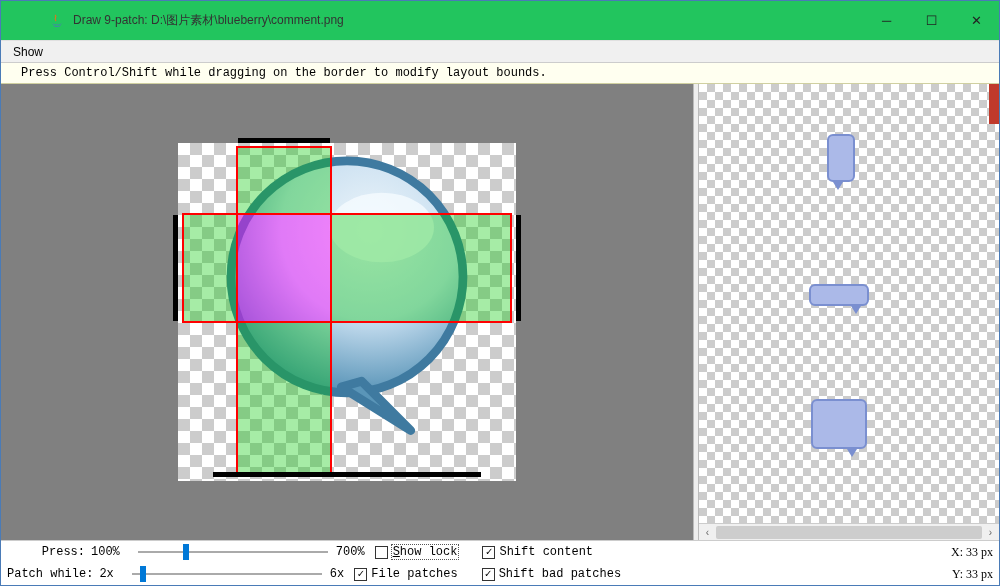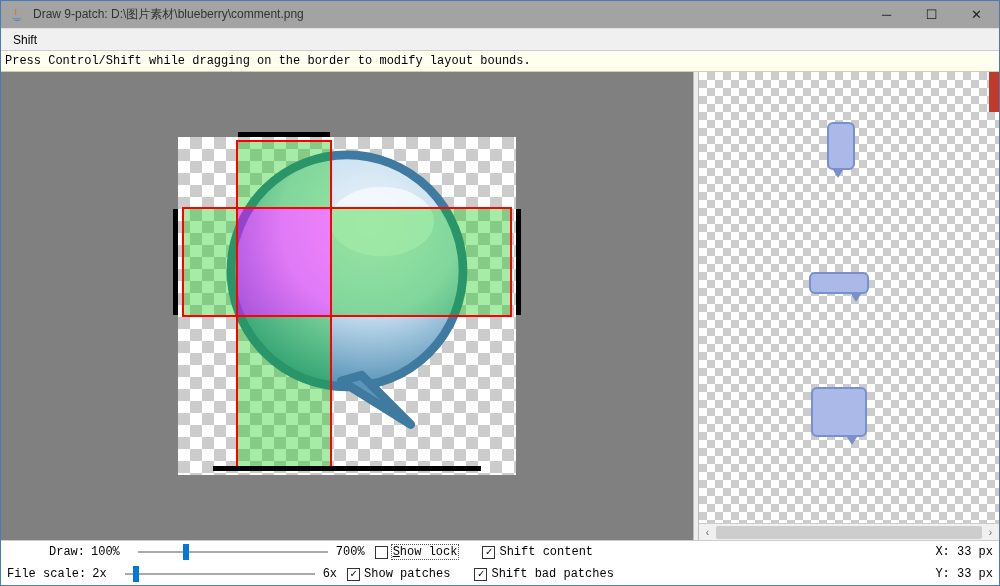--- a/index.html
+++ b/index.html
@@ -1,25 +1,25 @@
 <!DOCTYPE html>
 <html><head>
 <meta charset="utf-8">
 <style>
 * { margin: 0; padding: 0; box-sizing: border-box; }
 body { font-family: "Segoe UI", Tahoma, sans-serif; font-size: 12px; background: #fff; overflow: hidden; }
 .window { width: 1000px; height: 586px; border: 1px solid #4a7bb7; display: flex; flex-direction: column; }
-.titlebar { height: 28px; display: flex; align-items: center; background: #a3a3a3; border-bottom: 1px solid #e0e0e0; }
+.titlebar { height: 40px; display: flex; align-items: center; background: #22c55e; border-bottom: 1px solid #e0e0e0; padding-left: 40px; }
 .titlebar .icon-wrap { width: 20px; height: 20px; margin: 0 6px; display: flex; align-items: center; justify-content: center; }
 .titlebar .title { flex: 1; font-size: 12px; color: #333; }
 .win-btns { display: flex; height: 100%; }
 .win-btn { width: 45px; height: 100%; display: flex; align-items: center; justify-content: center; font-size: 13px; color: #222; cursor: pointer; }
 .menubar { height: 22px; display: flex; align-items: center; padding: 0 4px; background: #f0f0f0; border-bottom: 1px solid #ccc; }
 .menu-item { padding: 2px 8px; cursor: pointer; font-size: 12px; }
-.hint { background: #fffff0; border-bottom: 1px solid #d0d0a0; font-family: "Courier New", monospace; font-size: 12px; padding: 3px 4px; color: #000; }
+.hint { background: #fffff0; border-bottom: 1px solid #d0d0a0; font-family: "Courier New", monospace; font-size: 12px; padding: 3px 20px; color: #000; }
 .workspace { flex: 1; display: flex; min-height: 0; }
 .editor { flex: 1; background: #808080; position: relative; display: flex; align-items: center; justify-content: center; overflow: hidden; }
 .canvas { position: relative; width: 338px; height: 338px; 
   background-image:
     linear-gradient(45deg,#ccc 25%,transparent 25%),
     linear-gradient(-45deg,#ccc 25%,transparent 25%),
     linear-gradient(45deg,transparent 75%,#ccc 75%),
     linear-gradient(-45deg,transparent 75%,#ccc 75%);
   background-size: 24px 24px;
   background-position: 0 0, 0 12px, 12px -12px, -12px 0;
@@ -68,21 +68,21 @@
 .foot-row { display: flex; align-items: center; height: 22px; padding: 0 6px; font-family: "Courier New", monospace; font-size: 12px; }
 .foot-label { margin-right: 6px; }
 .foot-val { margin-right: 10px; }
 .slider-wrap { width: 190px; height: 16px; position: relative; margin: 0 8px; display: flex; align-items: center; }
 .slider-track { position: absolute; left: 0; right: 0; top: 50%; height: 2px; background: #aaa; transform: translateY(-50%); }
 .slider-thumb { position: absolute; top: 0; width: 6px; height: 16px; background: #0078d7; cursor: pointer; }
 .checkbox { display: flex; align-items: center; margin-right: 24px; cursor: pointer; }
 .cb-box { width: 13px; height: 13px; border: 1px solid #333; margin-right: 4px; display: flex; align-items: center; justify-content: center; background: #fff; }
 .cb-box.checked::after { content: "✓"; font-size: 11px; line-height: 1; color: #000; }
 .spacer { flex: 1; }
-.coord { margin-left: 20px; color: #000; }
+.coord { margin-left: 20px; color: #000; font-family: Liberation Serif, serif; }
 .bg-text { position: absolute; bottom: -4px; left: 580px; font-size: 16px; color: #333; white-space: nowrap; z-index: -1; }
 .u { text-decoration: underline; }
 .dotted { outline: 1px dotted #555; padding: 0 1px; }
 </style>
 </head>
 <body>
 
 <div class="window">
 
   <div class="titlebar">
@@ -95,21 +95,21 @@
     </div>
     <div class="title">Draw 9-patch: D:\图片素材\blueberry\comment.png</div>
     <div class="win-btns">
       <div class="win-btn">─</div>
       <div class="win-btn">☐</div>
       <div class="win-btn close">✕</div>
     </div>
   </div>
 
   <div class="menubar">
-    <div class="menu-item">Shift</div>
+    <div class="menu-item">Show</div>
   </div>
 
   <div class="hint">Press Control/Shift while dragging on the border to modify layout bounds.</div>
 
   <div class="workspace">
     <div class="editor">
       <div class="canvas">
         <div class="bubble">
           <svg class="bubble-svg" viewBox="0 0 100 100">
             <defs>
@@ -154,49 +154,49 @@
         <div class="sb-track">
           <div class="sb-thumb-h"></div>
         </div>
         <div class="sb-btn">›</div>
       </div>
     </div>
   </div>
 
   <div class="footer">
     <div class="foot-row">
-      <span class="foot-label" style="width:78px; text-align:right;">Draw:</span>
+      <span class="foot-label" style="width:78px; text-align:right;">Press:</span>
       <span class="foot-val">100%</span>
       <div class="slider-wrap">
         <div class="slider-track"></div>
         <div class="slider-thumb" style="left:45px"></div>
       </div>
       <span class="foot-val">700%</span>
       <label class="checkbox">
         <span class="cb-box"></span>
         <span class="dotted"><span class="u">S</span><span>how lock</span></span>
       </label>
       <label class="checkbox">
         <span class="cb-box checked"></span>
         <span>Shift content</span>
       </label>
       <div class="spacer"></div>
       <span class="coord"><span>X:</span> <span>33 px</span></span>
     </div>
     <div class="foot-row">
-      <span class="foot-label">File scale:</span>
+      <span class="foot-label">Patch while:</span>
       <span class="foot-val">2x</span>
       <div class="slider-wrap">
         <div class="slider-track"></div>
         <div class="slider-thumb" style="left:8px"></div>
       </div>
       <span class="foot-val">6x</span>
       <label class="checkbox">
         <span class="cb-box checked"></span>
-        <span>Show patches</span>
+        <span>File patches</span>
       </label>
       <label class="checkbox">
         <span class="cb-box checked"></span>
         <span>Shift bad patches</span>
       </label>
       <div class="spacer"></div>
       <span class="coord"><span>Y:</span> <span>33 px</span></span>
     </div>
   </div>
 

